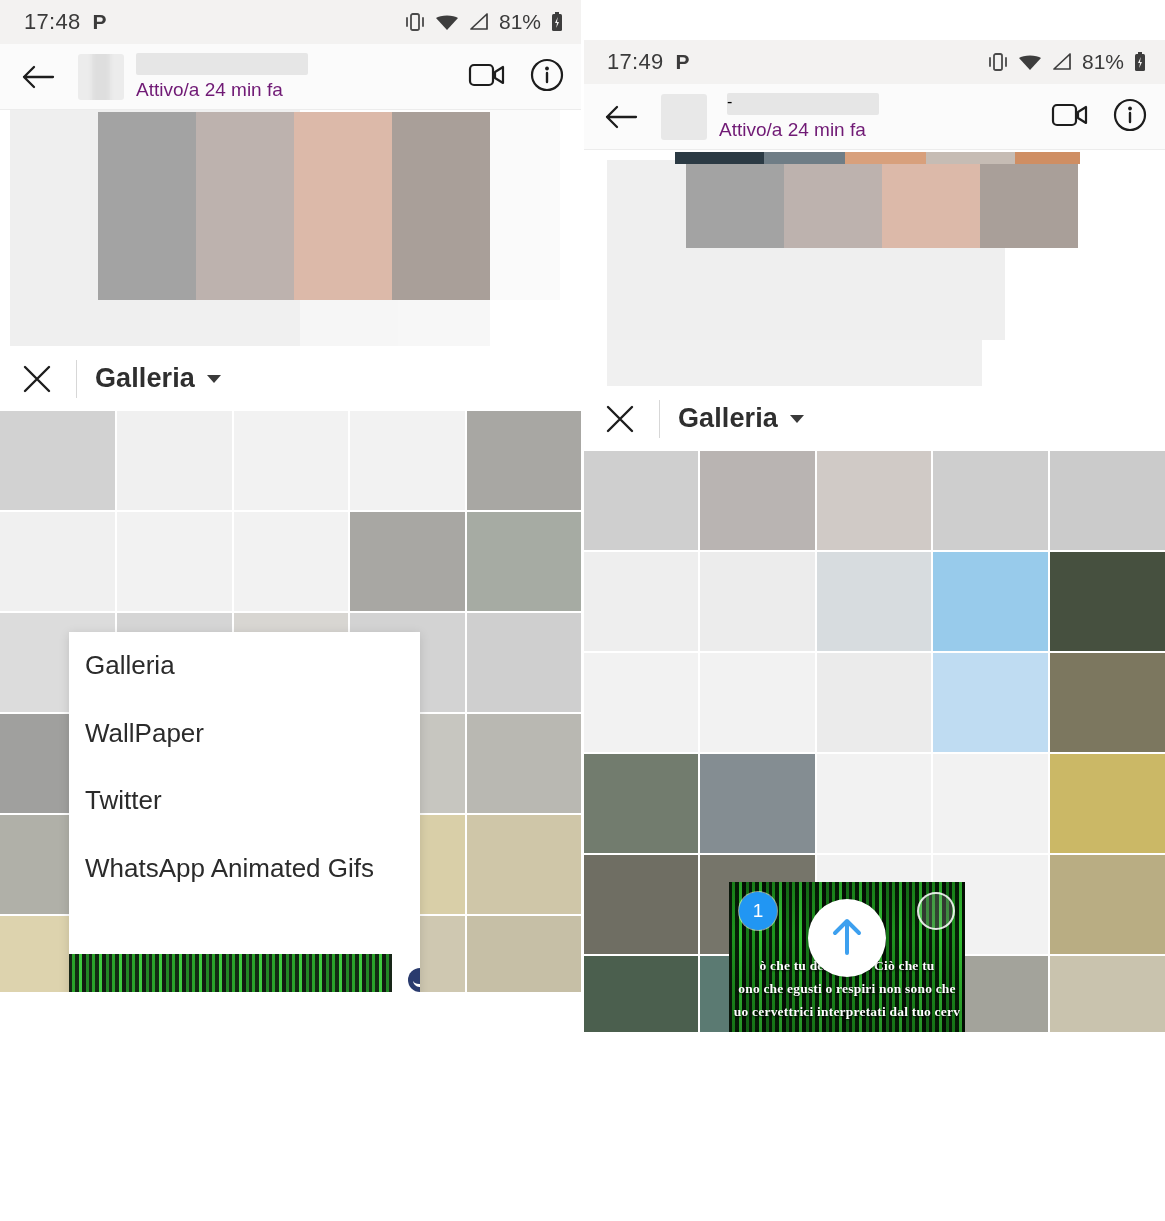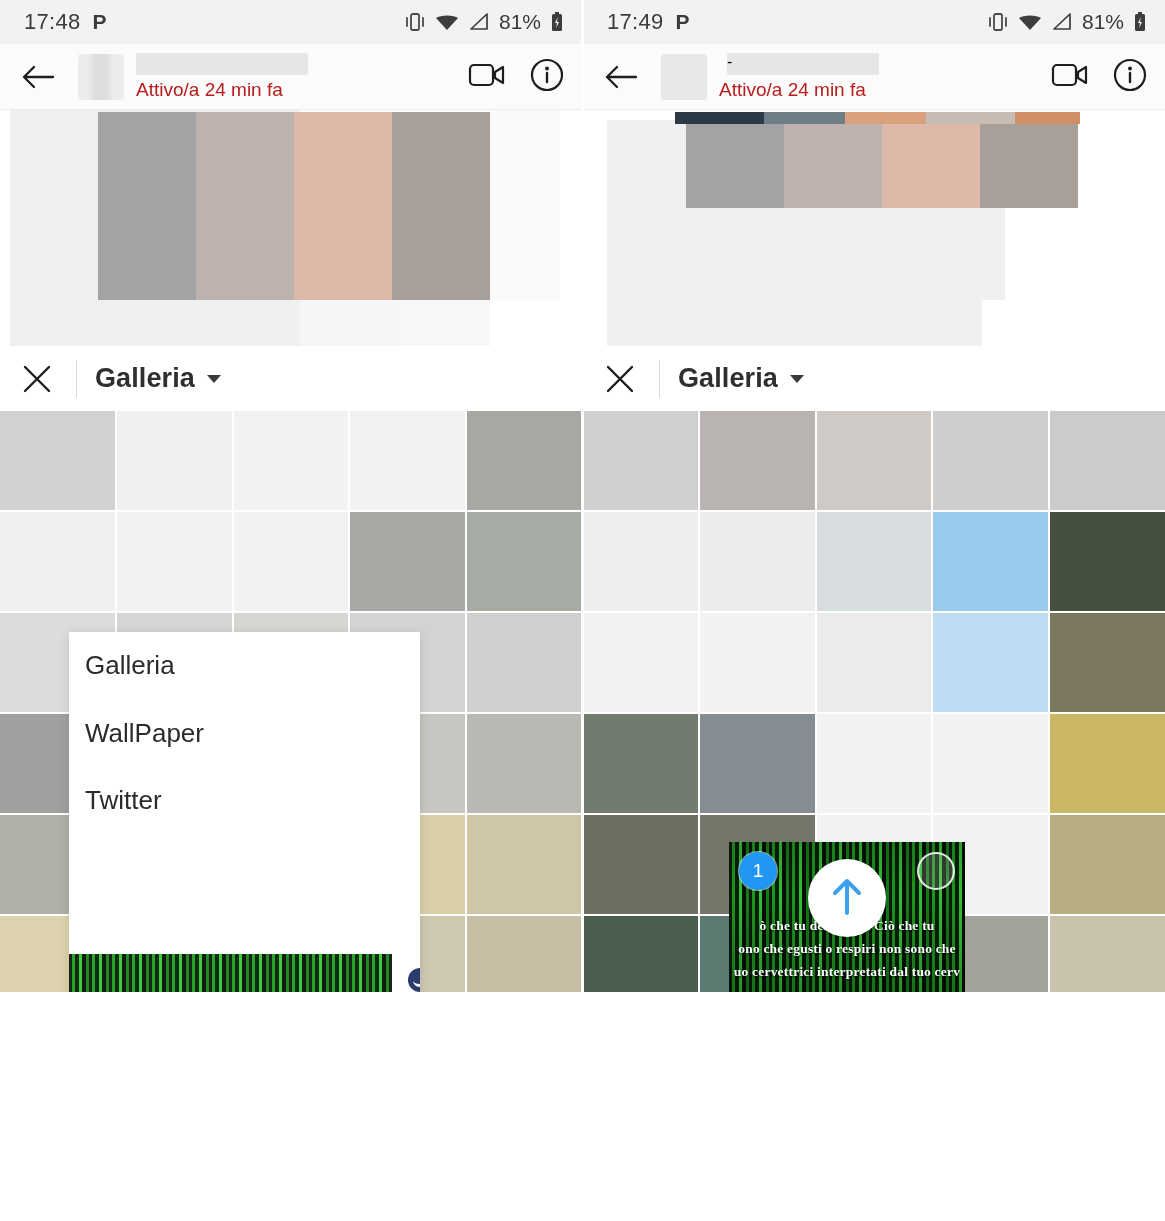--- a/index.html
+++ b/index.html
@@ -27,21 +27,21 @@
 
   
   .panel {
     position: absolute;
     top: 0;
     width: 582px; height: 992px;
     overflow: hidden;
     background: #ffffff;
   }
   .panel.left  { left: 0px; }
-  .panel.right { left: 583px; width: 582px; }
+  .panel.right { left: 583px; width: 582px; margin-top: 40px; }
   .panel-divider {
     position: absolute;
     left: 581px; top: 0;
     width: 3px; height: 1221px;
     background: #ffffff;
     z-index: 30;
   }
 
   
   .statusbar {
@@ -87,21 +87,21 @@
   .avatar .av-blur {
     position:absolute; left:50%; top:-4px; transform:translateX(-50%);
     width:18px; height:54px; background:#dedede; filter: blur(2px);
   }
   .hdr-texts { margin-left: 12px; display:flex; flex-direction: column; justify-content:center; }
   .hdr-name-redact {
     width: 172px; height: 22px; background: #e6e6e6; border-radius: 2px;
   }
   .hdr-name-redact.r2 { width: 152px; margin-left: 8px; }
   .hdr-sub {
-    margin-top: 4px; font-size: 19px; color: #b91c1c;
+    margin-top: 4px; font-size: 19px; color: #701a75;
     white-space: nowrap;
   }
   .hdr-actions { margin-left:auto; display:flex; align-items:center; gap: 24px; }
 
   
   .chat-body { position: relative; background: #ffffff; height: 480px; }
   .chat-body.r { height: 477px; }
   .bubble-img {
     position: absolute;
     display: flex;
@@ -399,20 +399,21 @@
           <div class="cell" style="background: rgb(211, 203, 176); height: 99px;"></div>
           <div class="cell" style="background: rgb(207, 200, 177); height: 99px;"></div>
           <div class="cell" style="background: rgb(198, 191, 166); height: 99px;"></div>
         </div>
     </div>
 
     <div class="dropdown" id="dd-left">
         <div class="dd-item">Galleria</div>
         <div class="dd-item">WallPaper</div>
         <div class="dd-item">Twitter</div>
+        <div class="dd-item">WhatsApp Animated Gifs</div>
       </div>
 
     <div class="peek-photo">
       <div class="matrix-bg" style="opacity:.95"></div>
       <div class="peek-icon">
           <span class="snap-dot"></span>
         </div>
     </div>
 
   </div>

